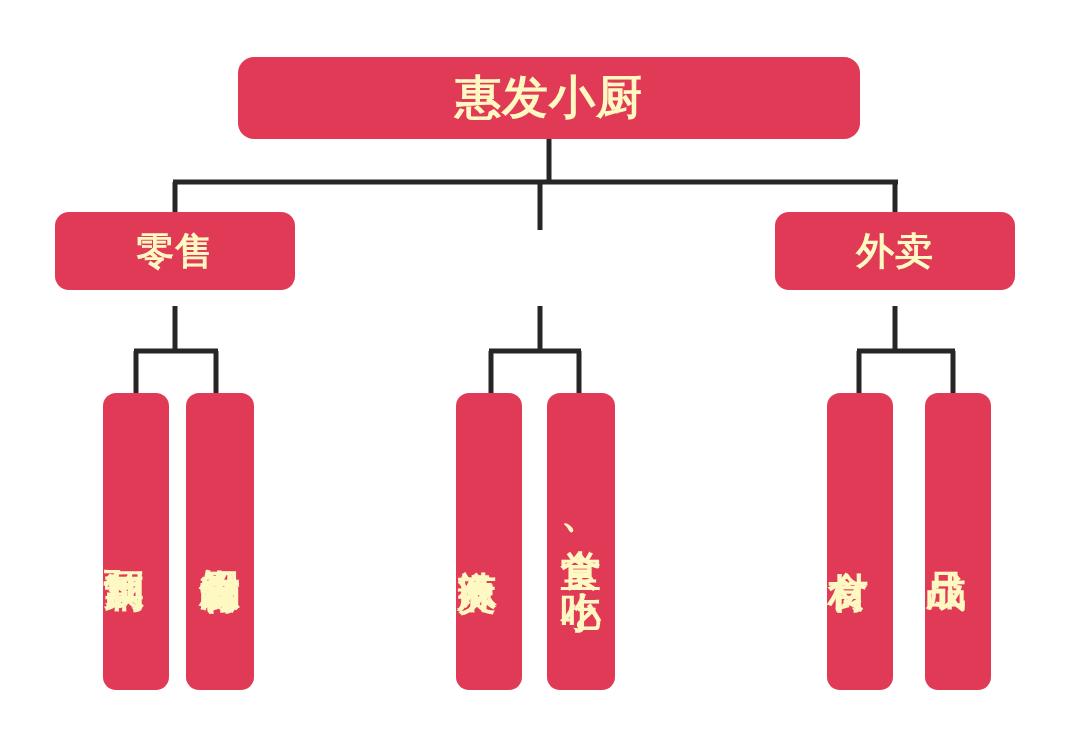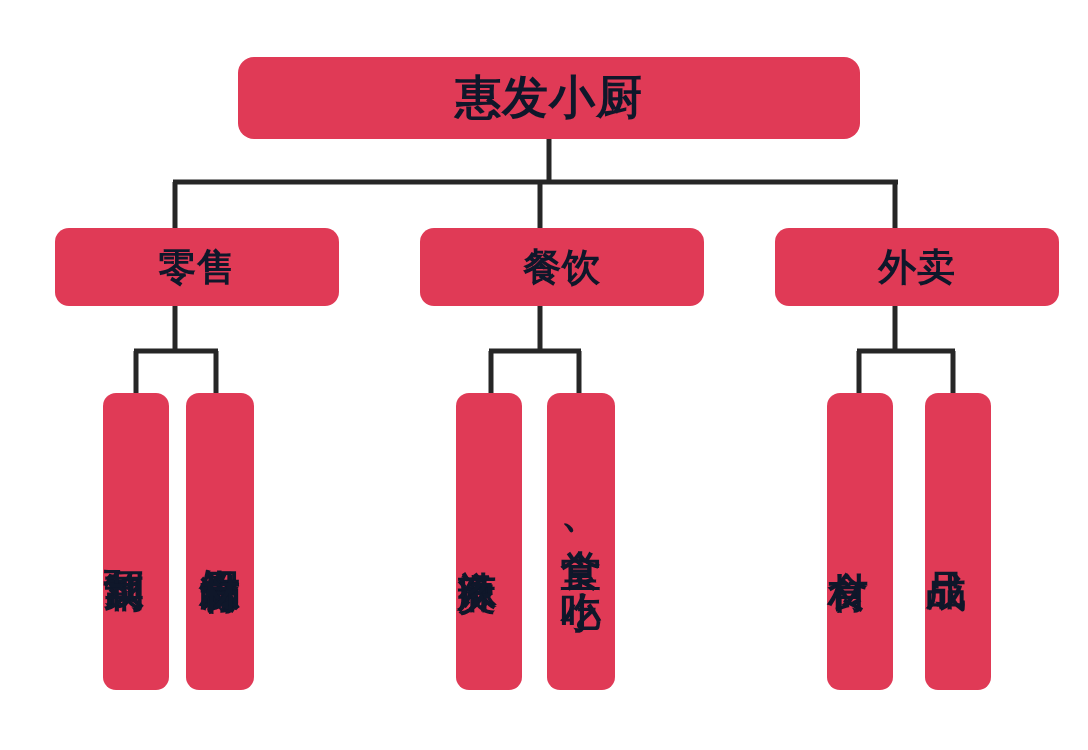--- a/index.html
+++ b/index.html
@@ -26,42 +26,42 @@
     top: 0;
     width: 1088px;
     height: 750px;
     pointer-events: none;
   }
   .node {
     position: absolute;
     box-sizing: border-box;
     background: #E03A56;
     border-radius: 14px;
-    color: #0f172a;
+    color: #fef9c3;
     display: flex;
     align-items: center;
     justify-content: center;
     text-align: center;
     font-weight: bold;
     letter-spacing: 0.02em;
     z-index: 2;
   }
   
   .node-root {
     left: 238px;
     top: 57px;
     width: 622px;
     height: 82px;
     font-size: 46px;
     border-radius: 16px;
   }
   
   .node-l2 {
-    top: 228px;
-    width: 284px;
+    top: 212px;
+    width: 240px;
     height: 78px;
     font-size: 38px;
     border-radius: 14px;
   }
   .node-l2.pos-retail  { left: 55px; }
   .node-l2.pos-dining  { left: 420px; }
   .node-l2.pos-takeout { left: 775px; font-family: Liberation Serif, serif; }
 
   
   .node-leaf {
@@ -125,23 +125,20 @@
     </g>
   </svg>
 
   <div class="node node-root">
     <span>惠发小厨</span>
   </div>
 
   <div class="node node-l2 pos-retail">
     <span>零售</span>
   </div>
-  <div class="node node-l2 pos-dining">
-    <span>餐饮</span>
-  </div>
   <div class="node node-l2 pos-takeout">
     <span>外卖</span>
   </div>
 
   <div class="node node-leaf leaf-prepared">
     <span class="vtext">预制菜</span>
   </div>
   <div class="node node-leaf fill leaf-hotpot">
     <span class="vtext">火锅冻品食材</span>
   </div>

